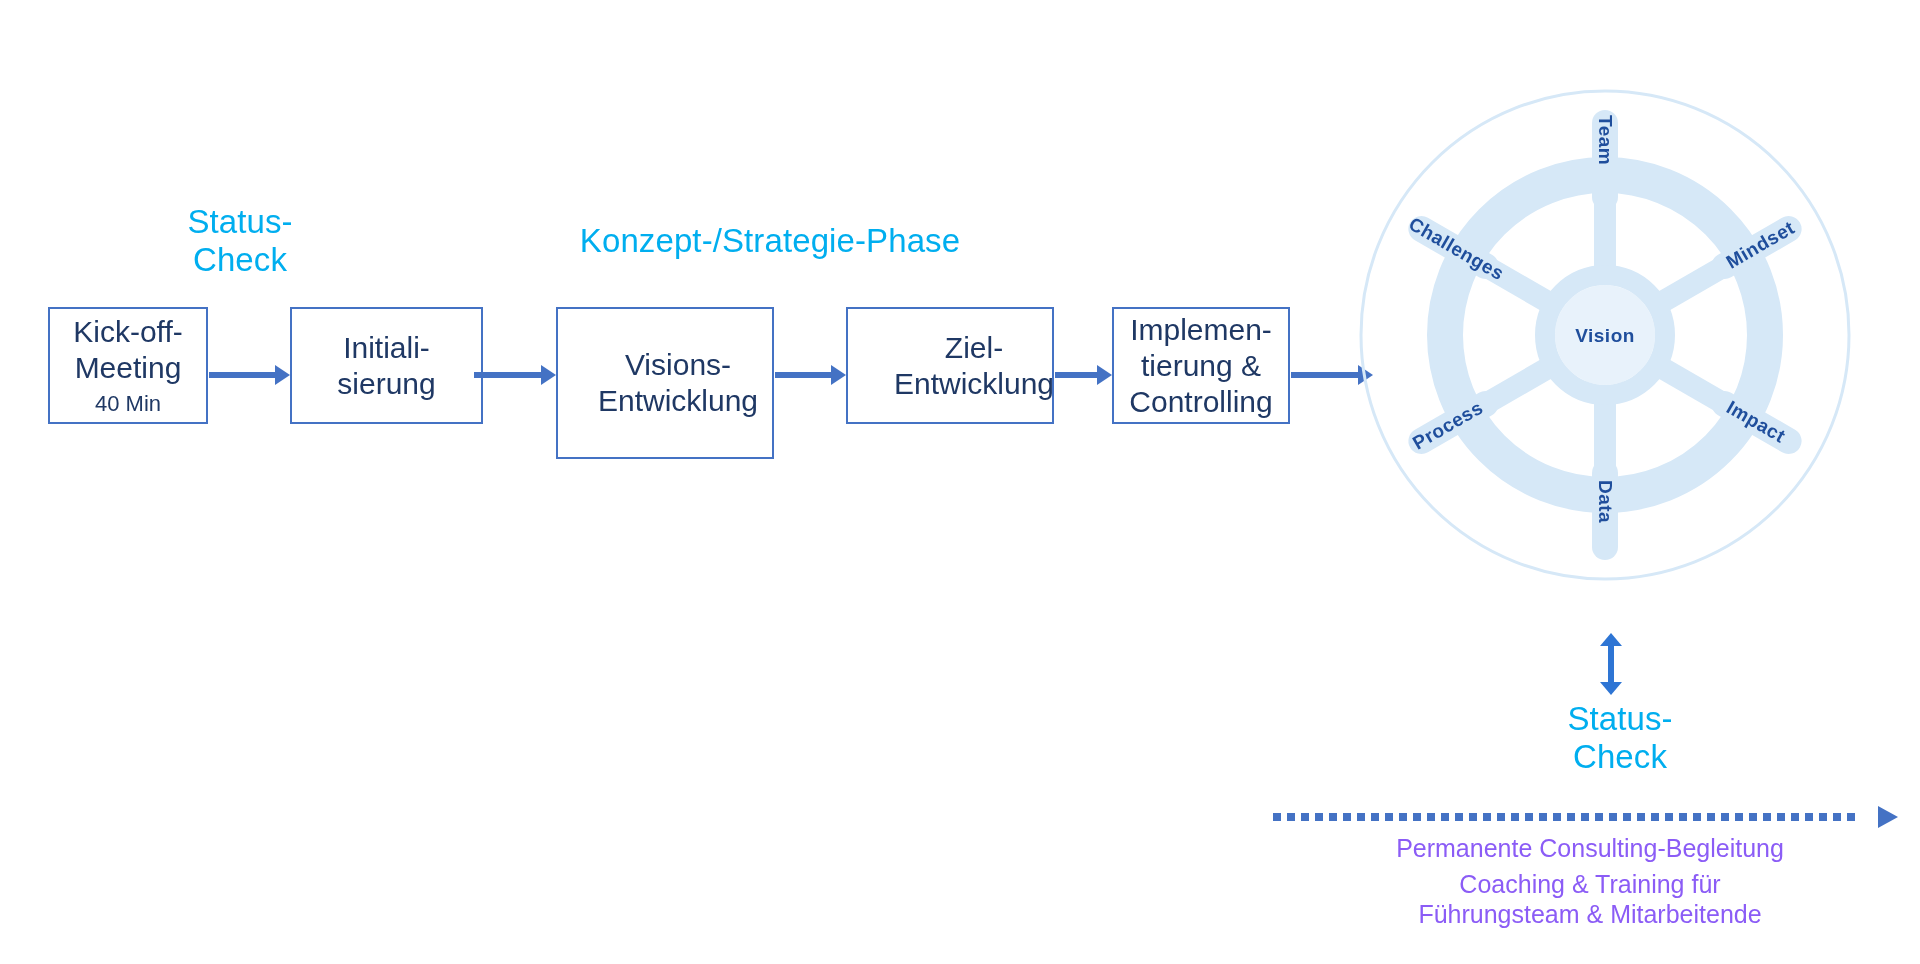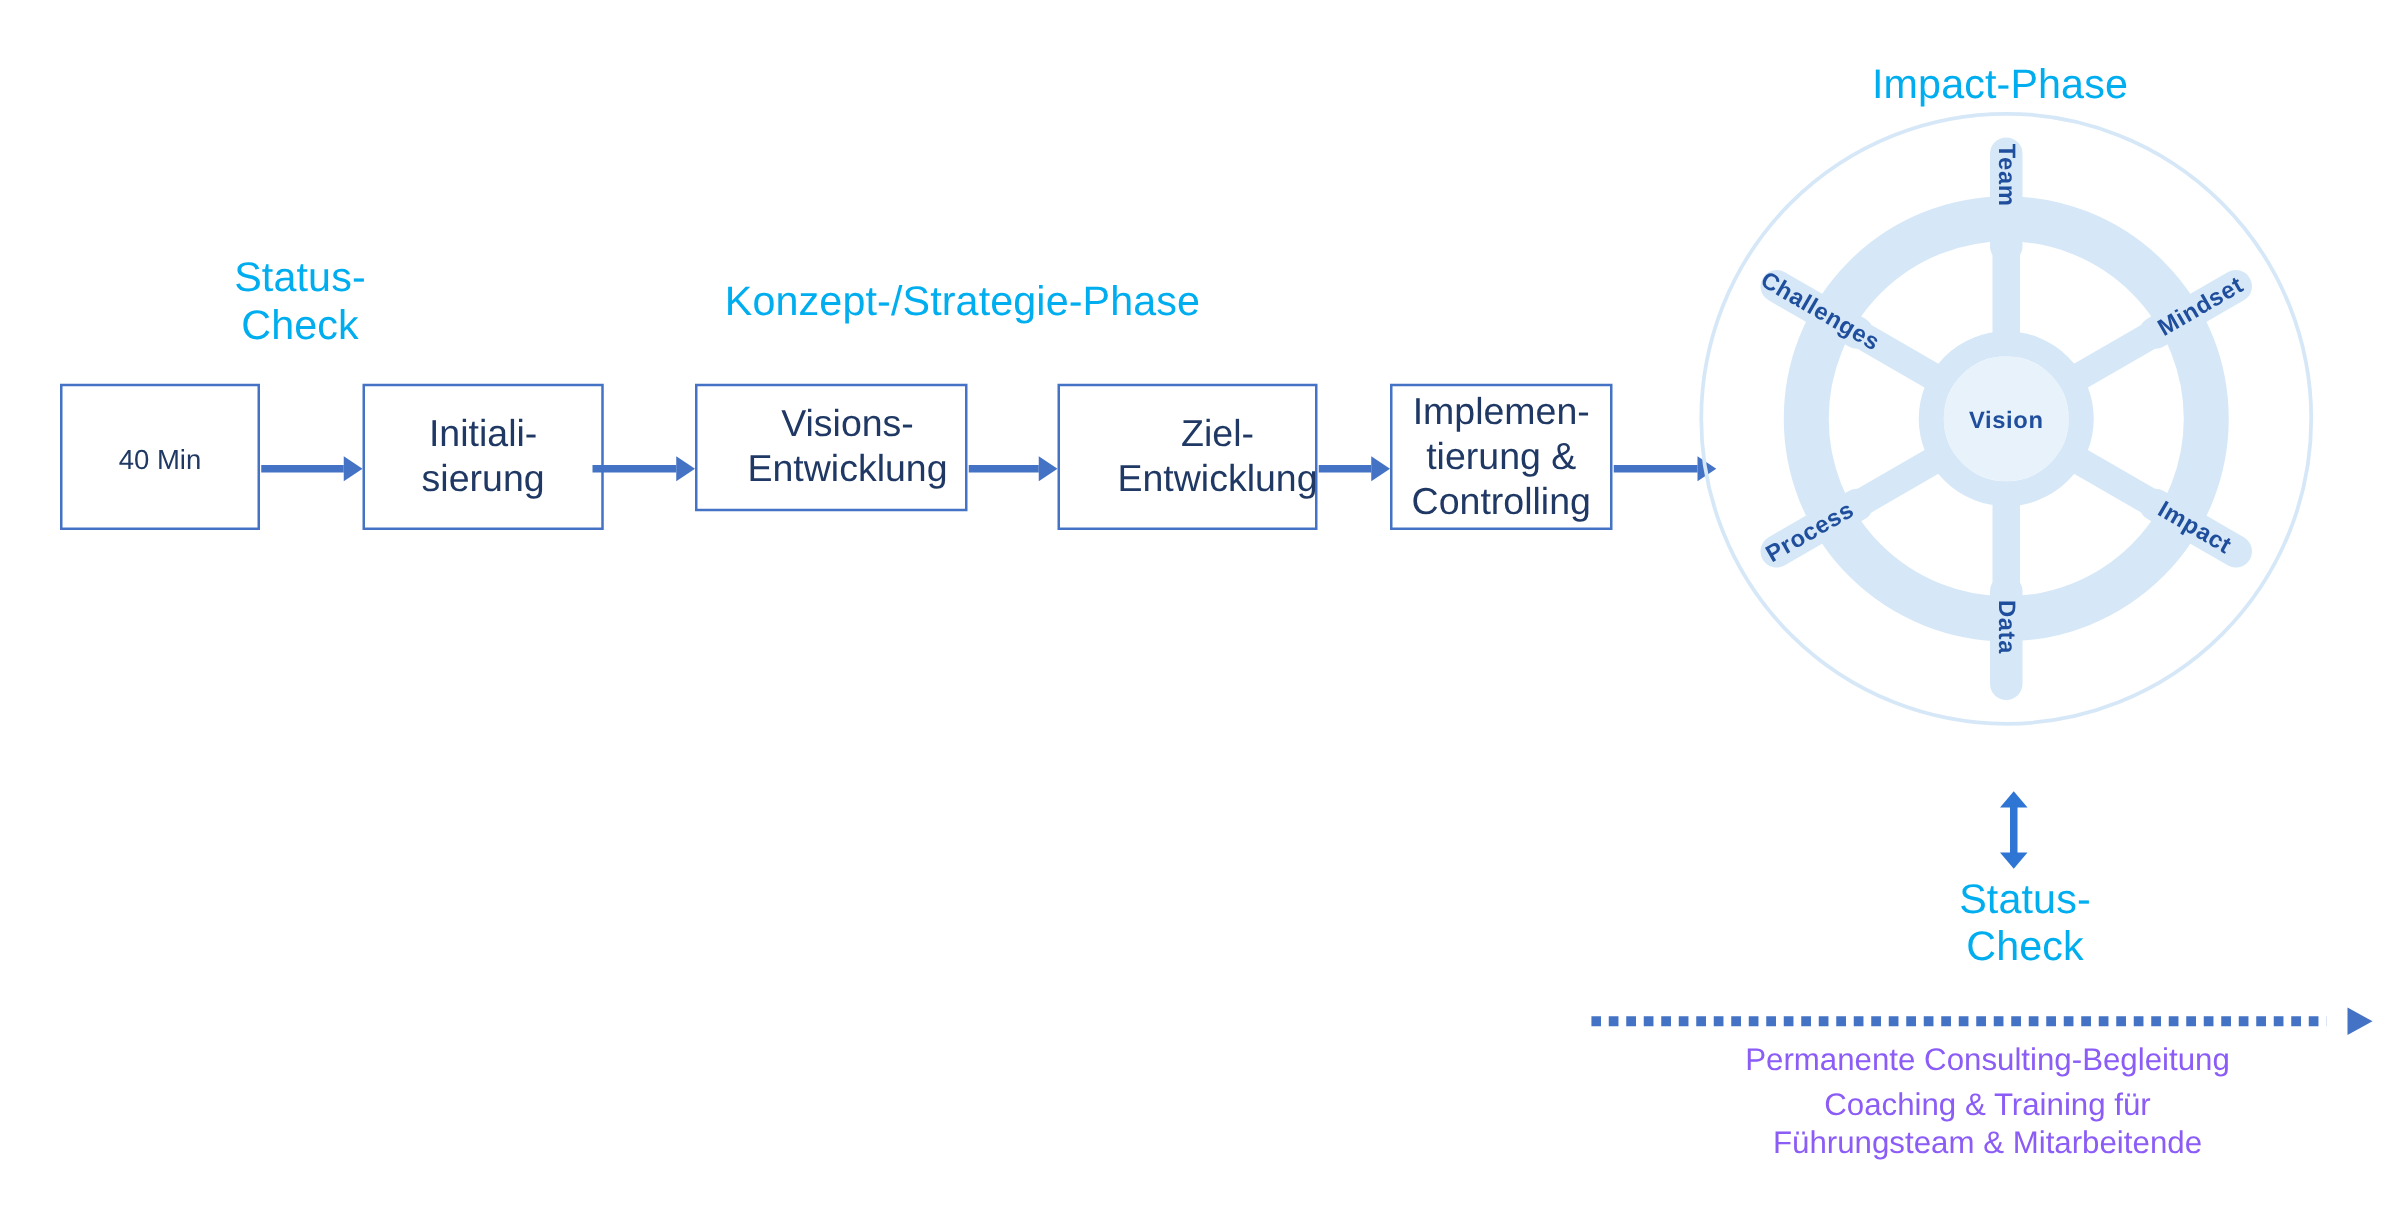--- a/index.html
+++ b/index.html
@@ -187,35 +187,36 @@
 </head>
 <body>
 
 <div class="stage">
 
   <div class="phase-label" id="phase-status-check-left">Status-
 Check</div>
 
   <div class="phase-label" id="phase-konzept">Konzept-/Strategie-Phase</div>
 
-  <div class="phase-label" id="phase-impact">Impact-Phase</div>
 
   <div class="phase-label" id="phase-status-check-right">Status-
 Check</div>
 
   <div class="pbox" style="left:48px; top:307px; width:160px; height:117px;">
+    <div class="main">Kick-off-
+Meeting</div>
     <div class="sub">40 Min</div>
   </div>
 
   <div class="pbox" style="left:290px; top:307px; width:193px; height:117px;">
     <div class="main">Initiali-
 sierung</div>
   </div>
 
-  <div class="pbox" style="left:556px; top:307px; width:218px; height:102px;padding-left:26px;">
+  <div class="pbox" style="left:556px; top:307px; width:218px; height:152px;padding-left:26px;">
     <div class="main">Visions-
 Entwicklung</div>
   </div>
 
   <div class="pbox" style="left:846px; top:307px; width:208px; height:117px;padding-left:48px;">
     <div class="main">Ziel-
 Entwicklung</div>
   </div>
 
   <div class="pbox" style="left:1112px; top:307px; width:178px; height:117px;">

